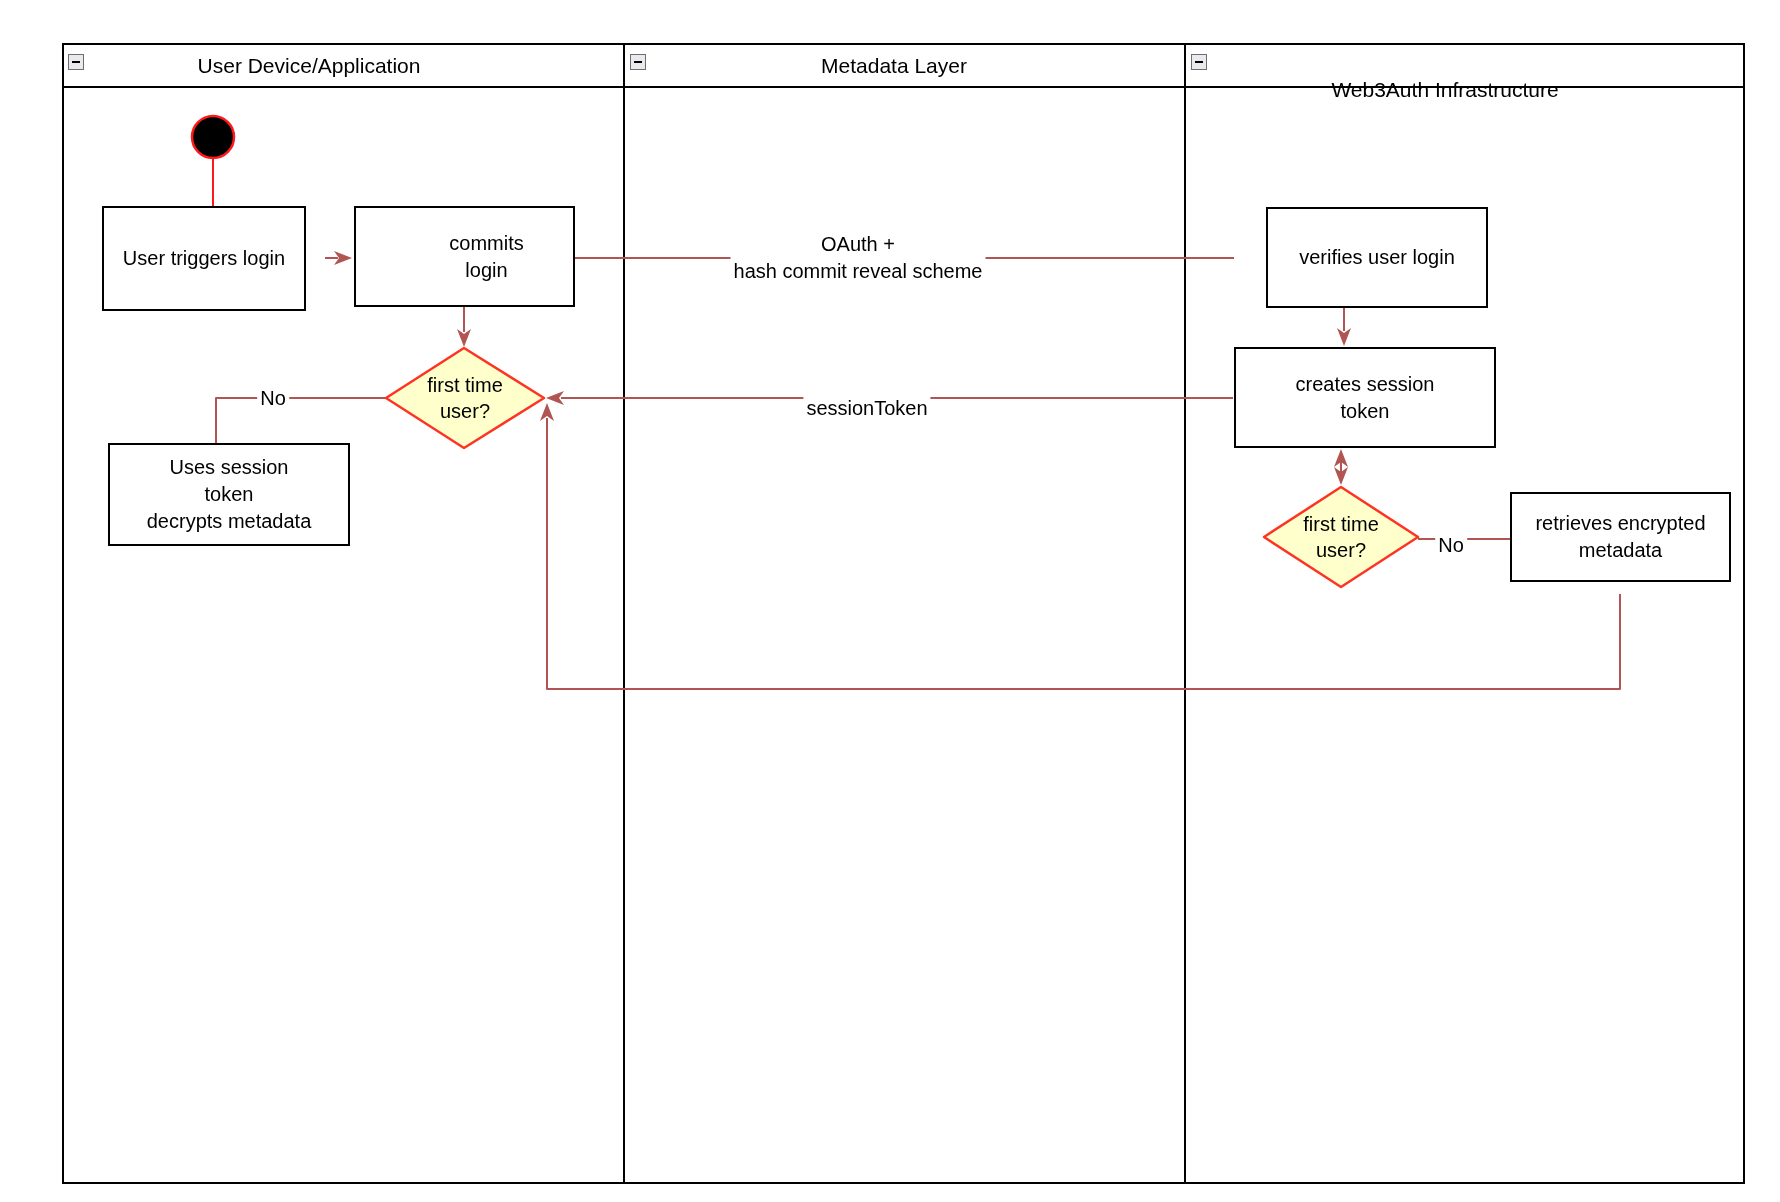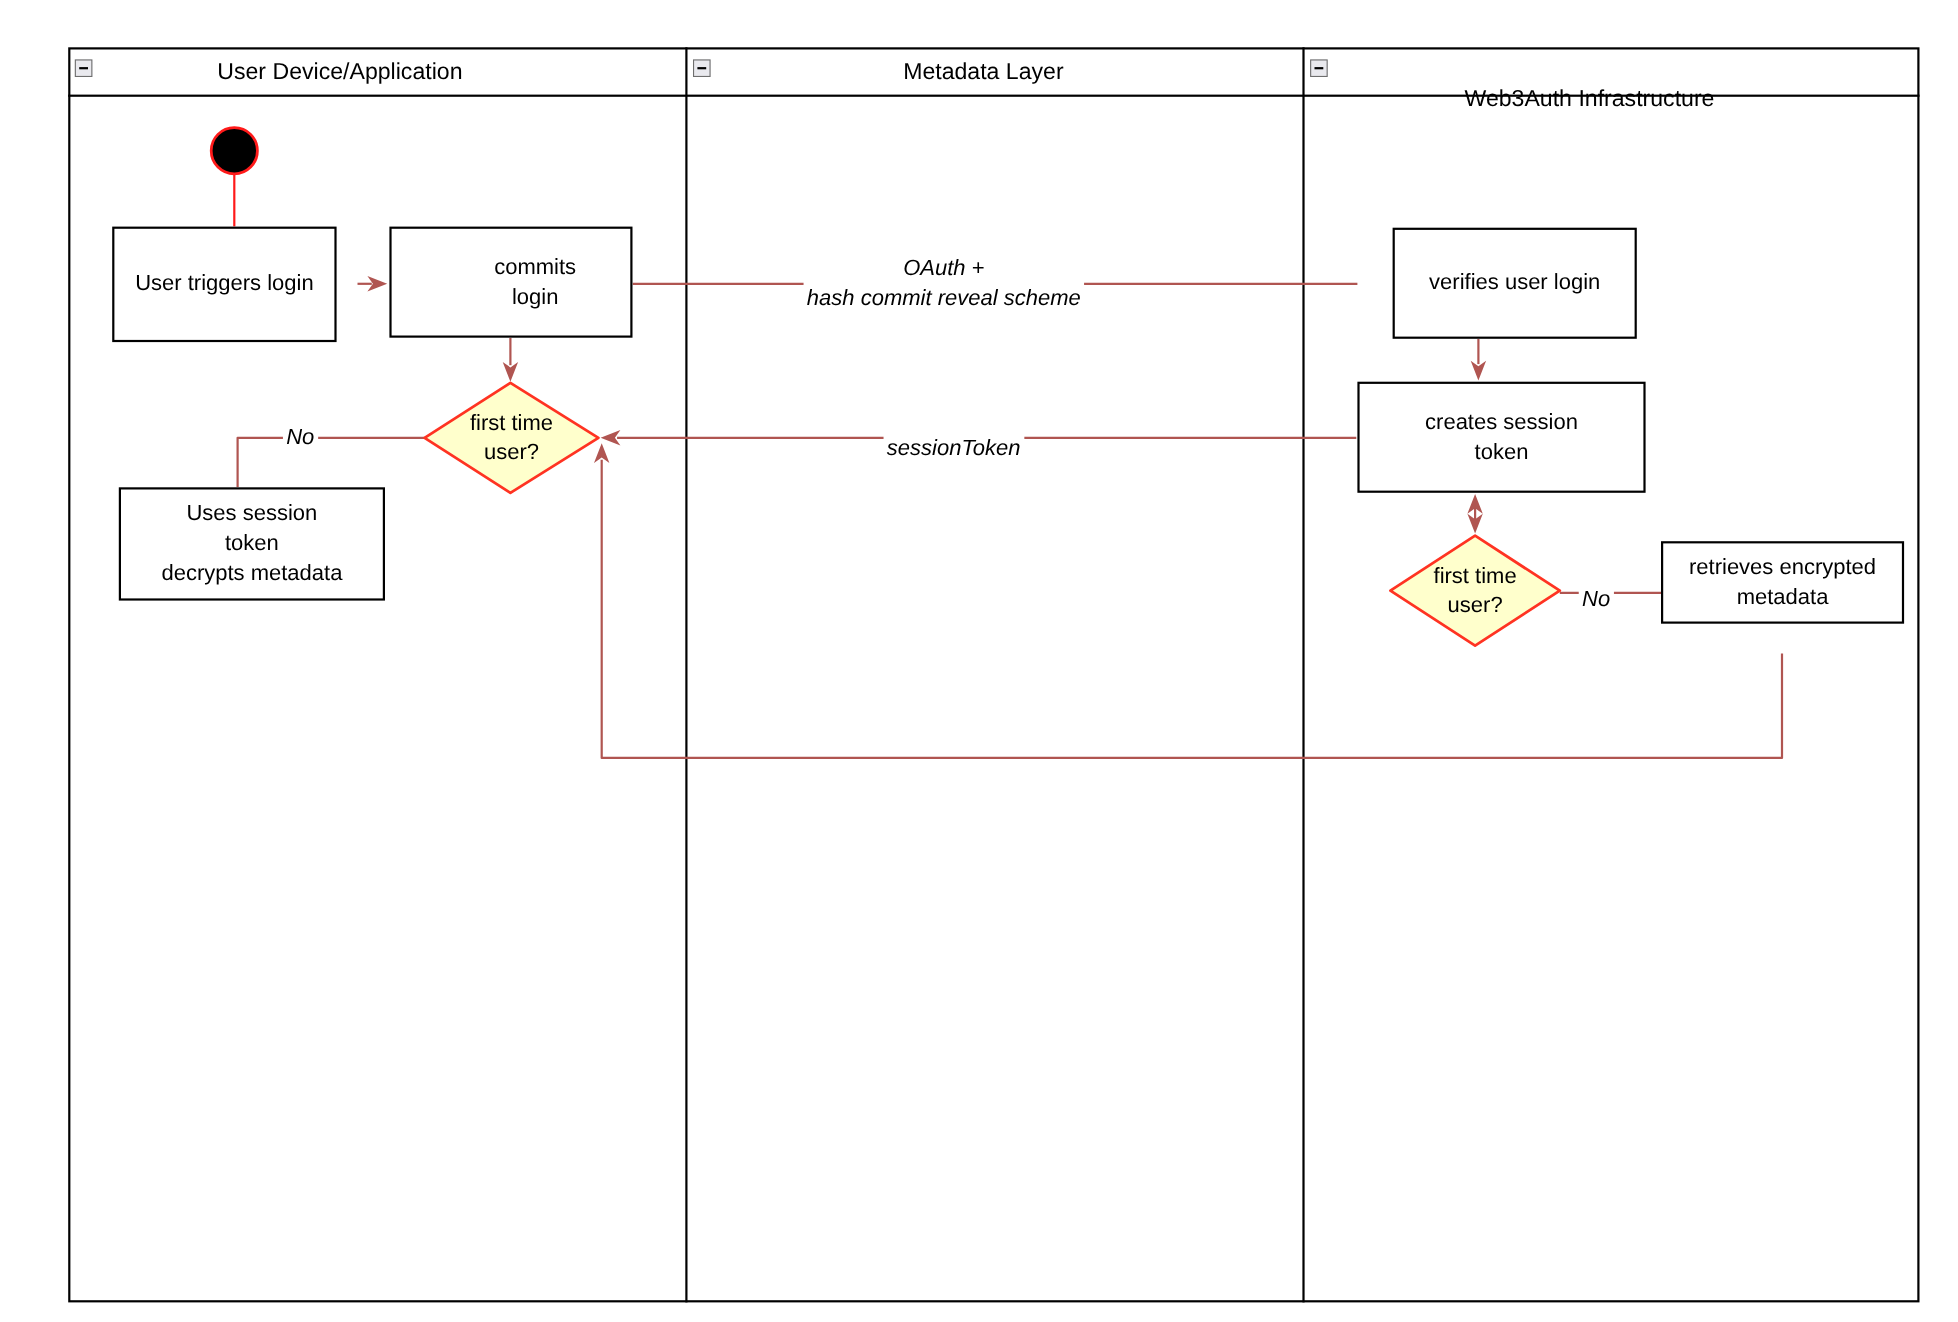--- a/index.html
+++ b/index.html
@@ -23,21 +23,21 @@
   .node{position:absolute;box-sizing:border-box;border:2px solid #000;background:#fff;
         display:flex;align-items:center;justify-content:center;text-align:center;
         font-size:20px;line-height:27px;white-space:pre-line;}
 
   
   .dlabel{position:absolute;transform:translate(-50%,-50%);text-align:center;
           font-size:20px;line-height:26px;white-space:pre-line;}
 
   
   .elabel{position:absolute;transform:translate(-50%,-50%);text-align:center;
-          font-size:20px;line-height:27px;white-space:pre-line;background:#fff;padding:0 3px;font-style:italic;}
+          font-size:20px;line-height:27px;white-space:pre-line;background:#fff;padding:0 3px;}
 
   svg.overlay{position:absolute;left:0;top:0;}
 </style>
 </head>
 <body>
 
 <div id="canvas">
 
   <div class="frame"></div>
 
@@ -102,21 +102,21 @@
 
   <div class="node" style="left:108px;top:443px;width:242px;height:103px;">Uses session
 token
 decrypts metadata</div>
 
   <div class="node" style="left:1234px;top:207px;width:222px;height:101px;margin-left:32px;">verifies user login</div>
 
   <div class="node" style="left:1234px;top:347px;width:262px;height:101px;">creates session
 token</div>
 
-  <div class="node" style="left:1510px;top:492px;width:221px;height:75px;">retrieves encrypted
+  <div class="node" style="left:1510px;top:492px;width:221px;height:90px;">retrieves encrypted
 metadata</div>
 
   <div class="dlabel" style="left:465px;top:398px;">first time
 user?</div>
   <div class="dlabel" style="left:1341px;top:537px;">first time
 user?</div>
 
   <div class="elabel" style="left:858px;top:258px;">OAuth +
 hash commit reveal scheme</div>
   <div class="elabel" style="left:867px;top:408px;">sessionToken</div>

